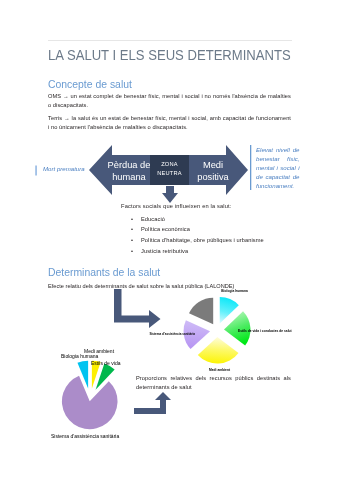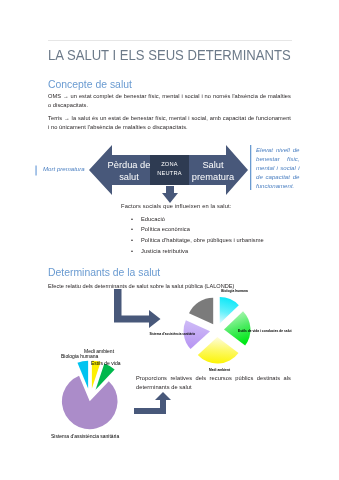--- a/index.html
+++ b/index.html
@@ -30,24 +30,24 @@
     <svg width="339" height="480" style="position:absolute;left:0;top:0;">
       <polygon points="89,170 112,145 112,155 150,155 150,185 112,185 112,195" fill="#48587a"></polygon>
       <rect x="150" y="155" width="39" height="30" fill="#2e3b52"></rect>
       <polygon points="248,170 226,145 226,155 189,155 189,185 226,185 226,195" fill="#48587a"></polygon>
       <polygon points="170,203 178,193 174,193 174,186 166,186 166,193 162,193" fill="#48587a"></polygon>
       <rect x="35.4" y="165.5" width="1.3" height="10" fill="#7ba7dd"></rect>
       <rect x="250" y="145" width="1.3" height="45" fill="#6a9bd1"></rect>
     </svg>
   </div>
   <div class="abs" style="left:43px;top:165px;font-size:6.1px;font-style:italic;color:#4a7fc1;white-space:nowrap;">Mort prematura</div>
-  <div class="abs" style="left:105px;top:160px;width:48px;text-align:center;font-size:9.3px;color:#fff;line-height:11.6px;">Pèrdua de salut</div>
+  <div class="abs" style="left:105px;top:160px;width:48px;text-align:center;font-size:9.3px;color:#fff;line-height:11.6px;">Pèrdua de humana</div>
   <div class="abs" style="left:150px;top:160px;width:39px;text-align:center;font-size:5.7px;color:#fff;line-height:9px;letter-spacing:0.2px;white-space:pre-line;">ZONA
 NEUTRA</div>
-  <div class="abs" style="left:190px;top:160px;width:46px;text-align:center;font-size:9.3px;color:#fff;line-height:11.6px;">Salut prematura</div>
+  <div class="abs" style="left:190px;top:160px;width:46px;text-align:center;font-size:9.3px;color:#fff;line-height:11.6px;">Medi positiva</div>
   <div class="abs" style="left:256px;top:145px;width:43.5px;font-size:6.1px;font-style:italic;color:#4a7fc1;line-height:9px;text-align:justify;">Elevat nivell de benestar físic, mental i social i de capacitat de funcionament.</div>
 
   <div class="abs bodyl" style="left:121px;top:202px;">Factors socials que influeixen en la salut:</div>
   <ul class="abs" style="left:131px;top:213.5px;margin:0;padding:0;list-style:none;">
     <li class="li"><span class="bul">•</span><span>Educació</span></li>
     <li class="li"><span class="bul">•</span><span>Política econòmica</span></li>
     <li class="li"><span class="bul">•</span><span>Política d'habitatge, obre públiques i urbanisme</span></li>
     <li class="li"><span class="bul">•</span><span>Justícia retributiva</span></li>
   </ul>
 

